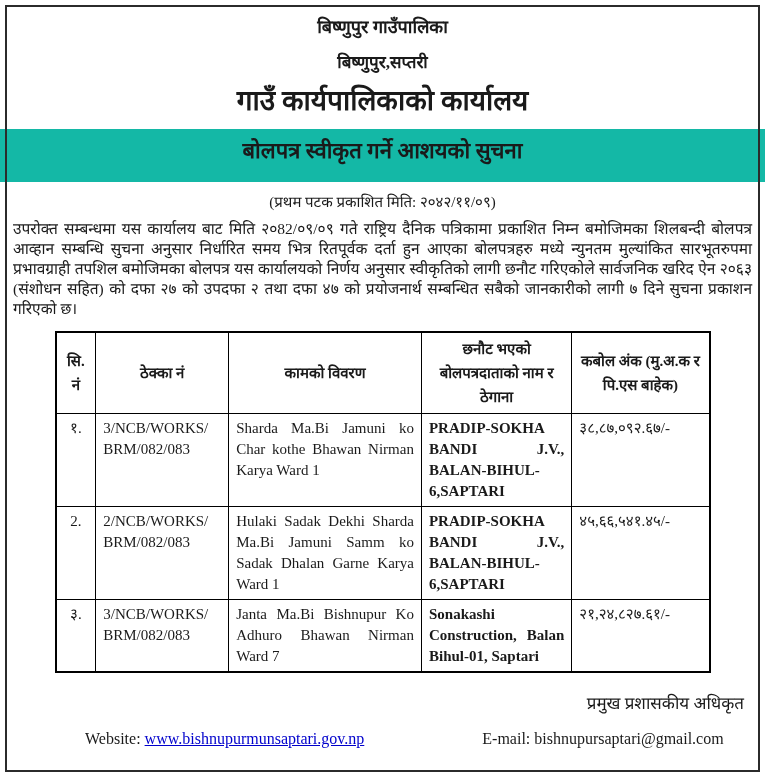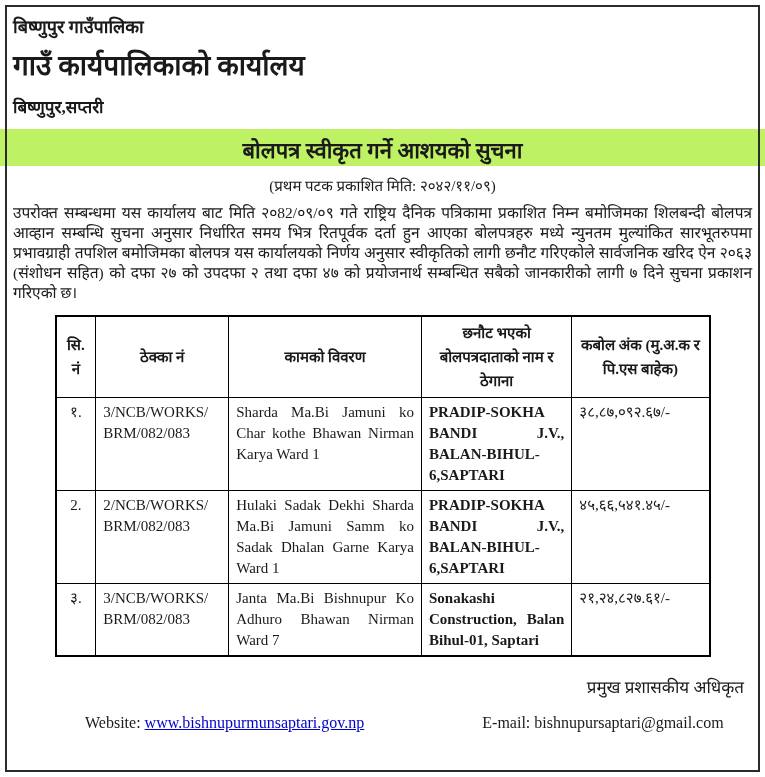--- a/index.html
+++ b/index.html
@@ -13,33 +13,33 @@
   }
   .page-frame {
     position: absolute;
     top: 5px; left: 5px; right: 5px; bottom: 5px;
     border: 2px solid #2b2b2b;
     pointer-events: none;
     z-index: 5;
   }
   .content { position: relative; padding: 0 13px; }
 
-  .hdr { font-weight: bold; }
+  .hdr { text-align: center; font-weight: bold; }
   .hdr-municipality { padding-top: 14px; font-size: 18px; }
   .hdr-office { font-size: 28px; margin-top: 7px; }
   .hdr-address { font-size: 17px; margin-top: 12px; }
   .hdr-province { font-size: 17px; margin-top: 4px; }
 
   .title-bar {
     margin: 11px -13px 0 -13px;
-    background: #bef264;
+    background: #14b8a6;
     text-align: center;
     font-weight: bold;
     font-size: 22px;
-    padding: 5px 0 2px 0;
+    padding: 5px 0 18px 0;
   }
   .subtitle {
     text-align: center;
     font-weight: normal;
     font-size: 15px;
     margin-top: 9px;
   }
   .body-para {
     margin-top: 8px;
     font-size: 15.5px;
@@ -106,22 +106,22 @@
   }
 </style>
 </head>
 <body>
 
 <div class="page-frame"></div>
 
 <div class="content">
 
   <div class="hdr hdr-municipality">बिष्णुपुर गाउँपालिका</div>
+  <div class="hdr hdr-address">बिष्णुपुर,सप्तरी</div>
   <div class="hdr hdr-office">गाउँ कार्यपालिकाको कार्यालय</div>
-  <div class="hdr hdr-address">बिष्णुपुर,सप्तरी</div>
 
   <div class="title-bar">बोलपत्र स्वीकृत गर्ने आशयको सुचना</div>
 
   <div class="subtitle">(प्रथम पटक प्रकाशित मिति: २०४२/११/०९)</div>
 
   <div class="body-para">उपरोक्त सम्बन्धमा यस कार्यालय बाट मिति २०82/०९/०९ गते राष्ट्रिय दैनिक पत्रिकामा प्रकाशित निम्न बमोजिमका शिलबन्दी बोलपत्र आव्हान सम्बन्धि सुचना अनुसार निर्धारित समय भित्र रितपूर्वक दर्ता हुन आएका बोलपत्रहरु मध्ये न्युनतम मुल्यांकित सारभूतरुपमा प्रभावग्राही तपशिल बमोजिमका बोलपत्र यस कार्यालयको निर्णय अनुसार स्वीकृतिको लागी छनौट गरिएकोले सार्वजनिक खरिद ऐन २०६३ (संशोधन सहित) को दफा २७ को उपदफा २ तथा दफा ४७ को प्रयोजनार्थ सम्बन्धित सबैको जानकारीको लागी ७ दिने सुचना प्रकाशन गरिएको छ।</div>
 
 
   <table class="notice-table">
     <colgroup>

